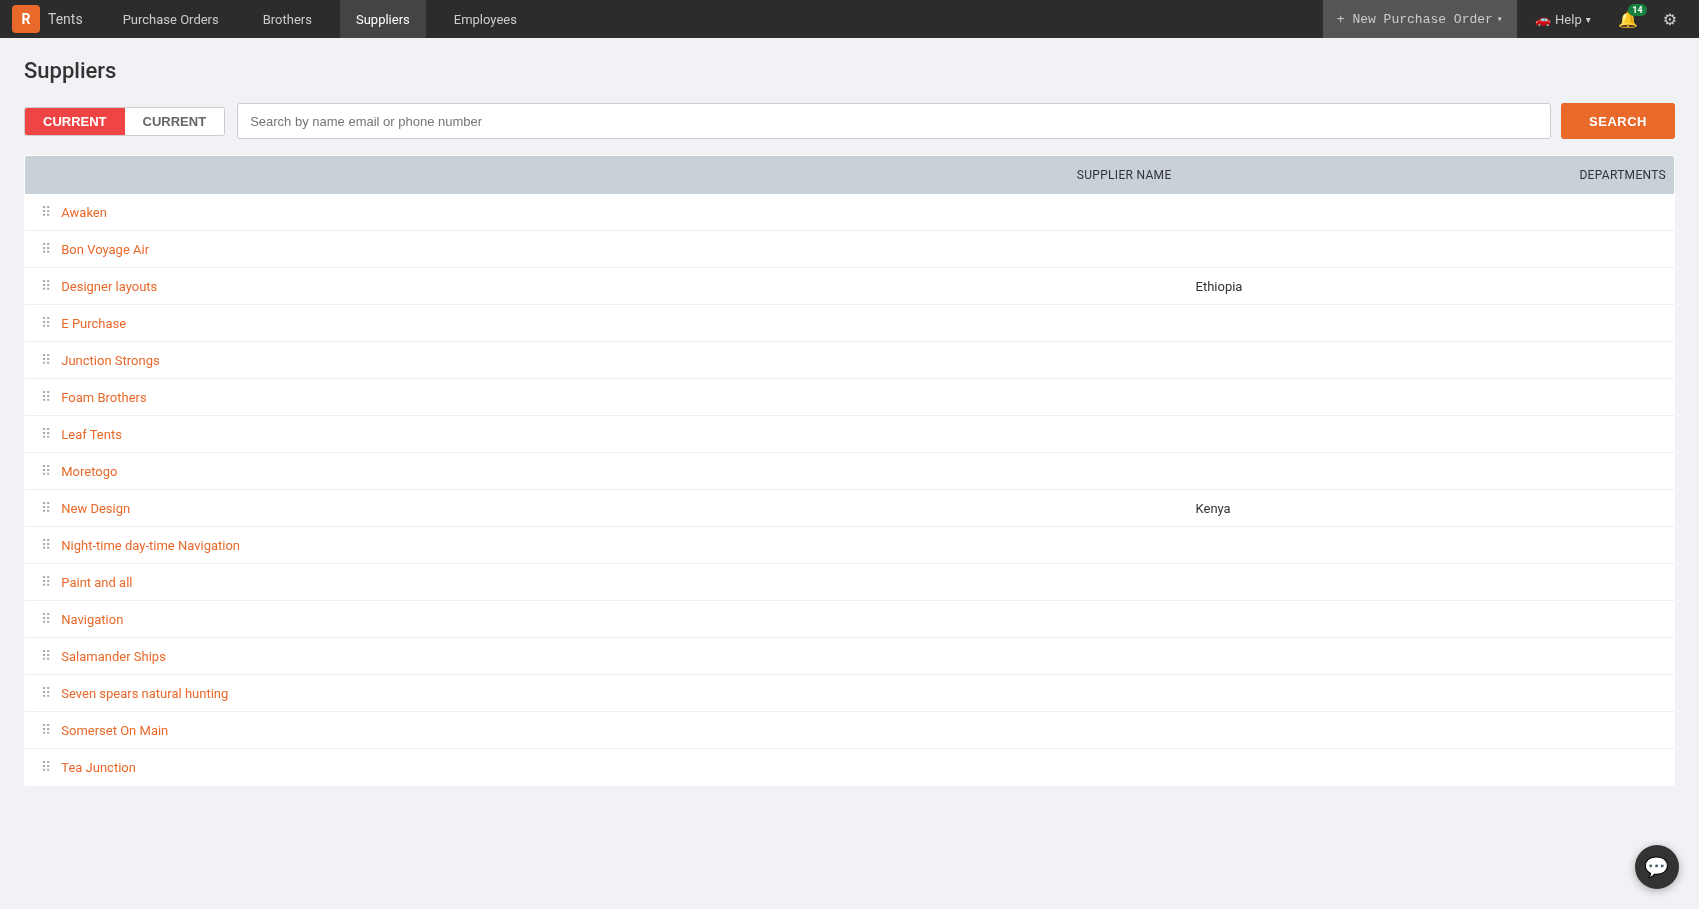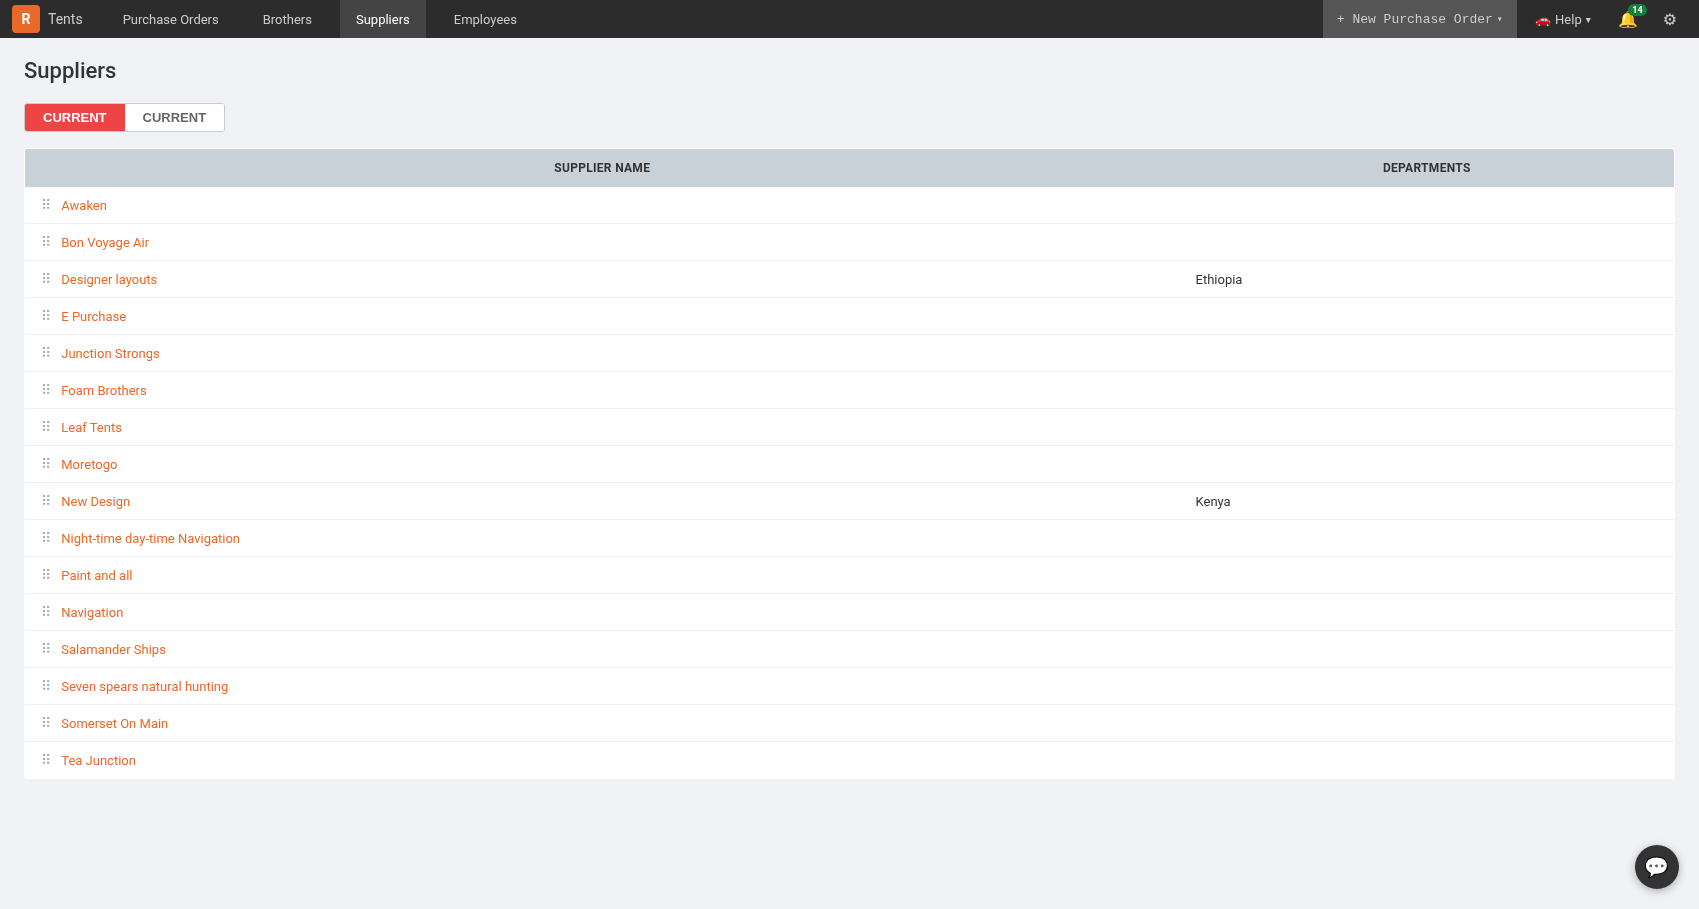--- a/index.html
+++ b/index.html
@@ -182,24 +182,24 @@
       border-collapse: collapse;
       background: white;
       border: 1px solid #ddd;
       border-radius: 3px;
       overflow: hidden;
     }
     .supplier-table thead tr {
       background: #c8d0d8;
     }
     .supplier-table thead th {
-      padding: 12px 24px;
-      text-align: center;
+      padding: 12px 8px;
+      text-align: right;
       font-size: 12px;
-      font-weight: 700;
+      font-weight: 400;
       color: #333;
       letter-spacing: 0.3px;
       text-transform: uppercase;
     }
     .supplier-table thead th.dept-col {
       width: 30%;
     }
     .supplier-table tbody tr {
       border-bottom: 1px solid #eee;
     }
@@ -279,20 +279,24 @@
 
 <div class="page-container">
 
   <h1 class="page-title">Suppliers</h1>
 
   <div class="toolbar">
     <div class="tab-group">
       <button class="tab-btn active">CURRENT</button>
       <button class="tab-btn">CURRENT</button>
     </div>
+    <div class="search-area">
+      <input class="search-input" type="text" placeholder="Search by name email or phone number" style="">
+      <button class="search-btn">SEARCH</button>
+    </div>
   </div>
 
   <table class="supplier-table">
     <thead>
       <tr>
         <th>SUPPLIER NAME</th>
         <th class="dept-col">DEPARTMENTS</th>
       </tr>
     </thead>
     <tbody id="supplier-tbody">

